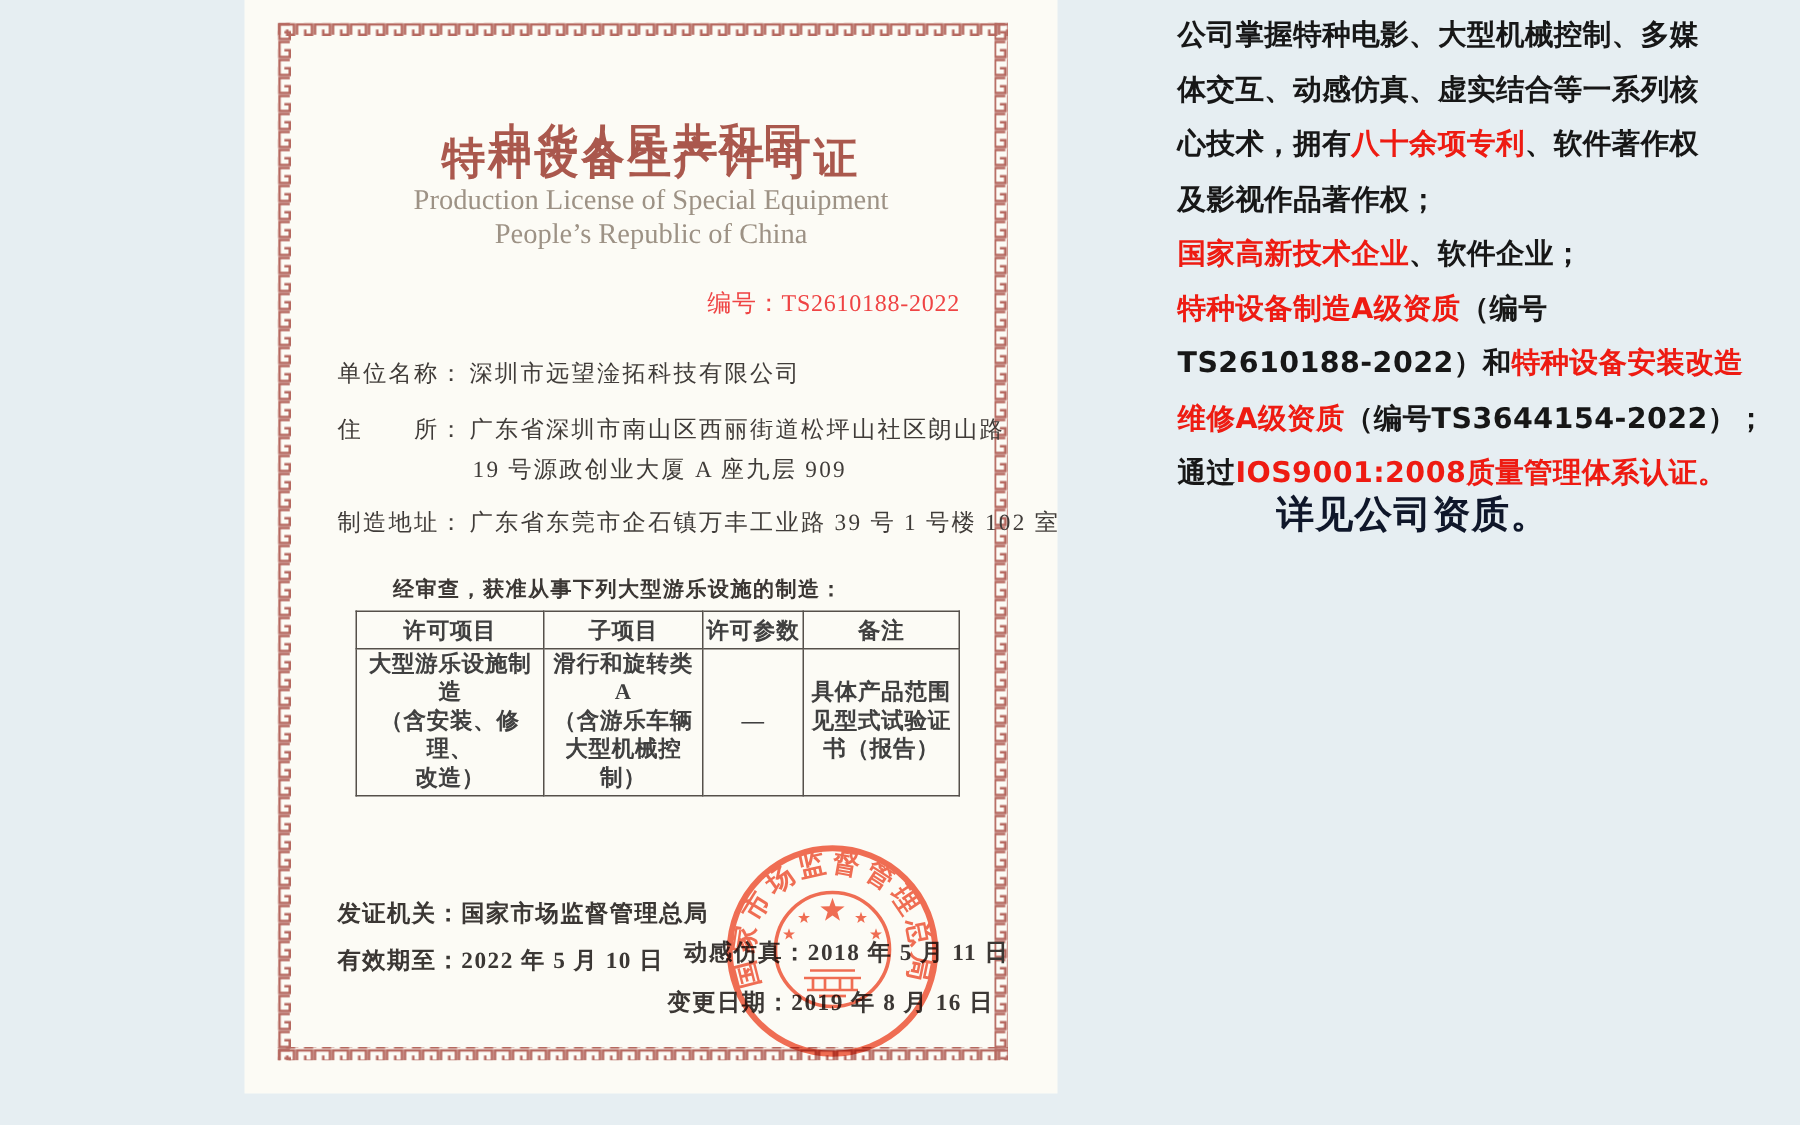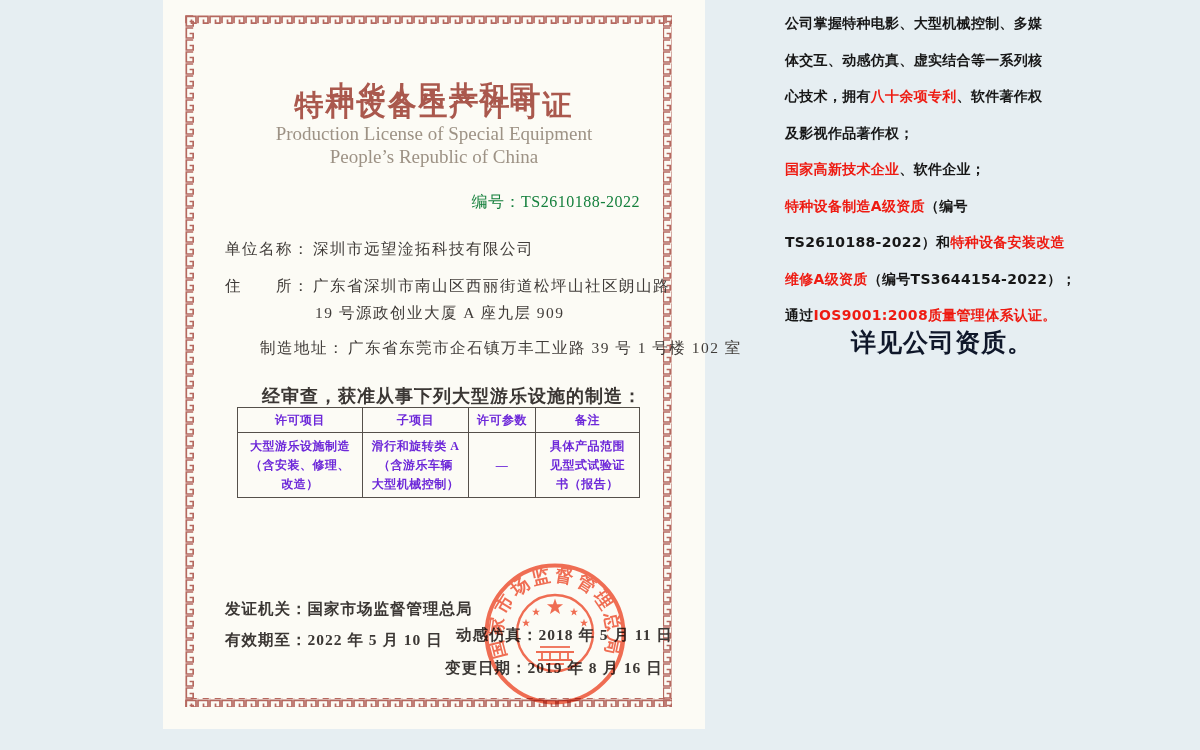--- a/index.html
+++ b/index.html
@@ -23,40 +23,40 @@
   .title-cn.l1{top:50px;font-size:26px;letter-spacing:4px;margin-top:28px;}
   .title-cn.l2{top:86px;font-size:29px;letter-spacing:2px;}
   .title-en{
     position:absolute;left:0;width:542px;text-align:center;
     color:#9d9285;font-size:19px;
   }
   .title-en.l1{top:123px;}
   .title-en.l2{top:146px;}
   .serial{
     position:absolute;top:192px;right:65px;
-    font-size:16px;color:#15803d;letter-spacing:0.5px;
+    font-size:16px;color:#ef4444;letter-spacing:0.5px;
   }
   .field-row{
     position:absolute;left:62px;font-size:15.5px;letter-spacing:1.5px;
     color:#403c39;white-space:nowrap;
   }
   .field-row .lbl{display:inline-block;min-width:88px;}
   .row-name{top:239px;}
   .row-addr{top:276px;}
   .row-addr2{top:303px;left:152px;}
-  .row-mfg{top:338px;margin-left:35px;}
+  .row-mfg{top:338px;}
   .approval{
     position:absolute;left:99px;top:384px;
-    font-size:18px;letter-spacing:1px;color:#3b3734;font-weight:bold;
+    font-size:14px;letter-spacing:1px;color:#3b3734;font-weight:bold;
   }
   
   .permit-table{
     position:absolute;left:74px;top:407px;
     border-collapse:collapse;table-layout:fixed;
-    font-size:12px;color:#6d28d9;
+    font-size:15px;color:#404040;
   }
   .permit-table td,.permit-table th{
     border:1.3px solid #55504a;text-align:center;vertical-align:middle;
     padding:1px 2px;font-weight:bold;letter-spacing:0.5px;
   }
   .permit-table th{height:22px;}
   .permit-table td{height:62px;line-height:19px;white-space:pre-line;}
   .c1{width:120px;} .c2{width:101px;} .c3{width:62px;} .c4{width:99px;}
   
   .foot-row{
@@ -73,21 +73,21 @@
     mix-blend-mode:multiply;opacity:0.88;
   }
   .seal text{
     font-family:"DejaVu Sans","Liberation Sans",sans-serif;
     font-weight:bold;fill:#f15b3e;
   }
   
   .right-panel{
     position:absolute;left:785px;top:5px;width:380px;
     font-family:"DejaVu Sans","Liberation Sans",sans-serif;
-    font-weight:bold;font-size:14px;letter-spacing:0.3px;
+    font-weight:bold;font-size:19px;letter-spacing:0.3px;
     color:#171717;
   }
   .rline{display:block;line-height:36.5px;white-space:nowrap;}
   .red{color:#ee1b12;text-align:center;}
   .rp-footer{
     position:absolute;left:851px;top:326px;
     font-family:"DejaVu Sans","Liberation Sans",sans-serif;
     font-weight:bold;font-size:25px;color:#0f172a;letter-spacing:1px;
   }
 </style>

